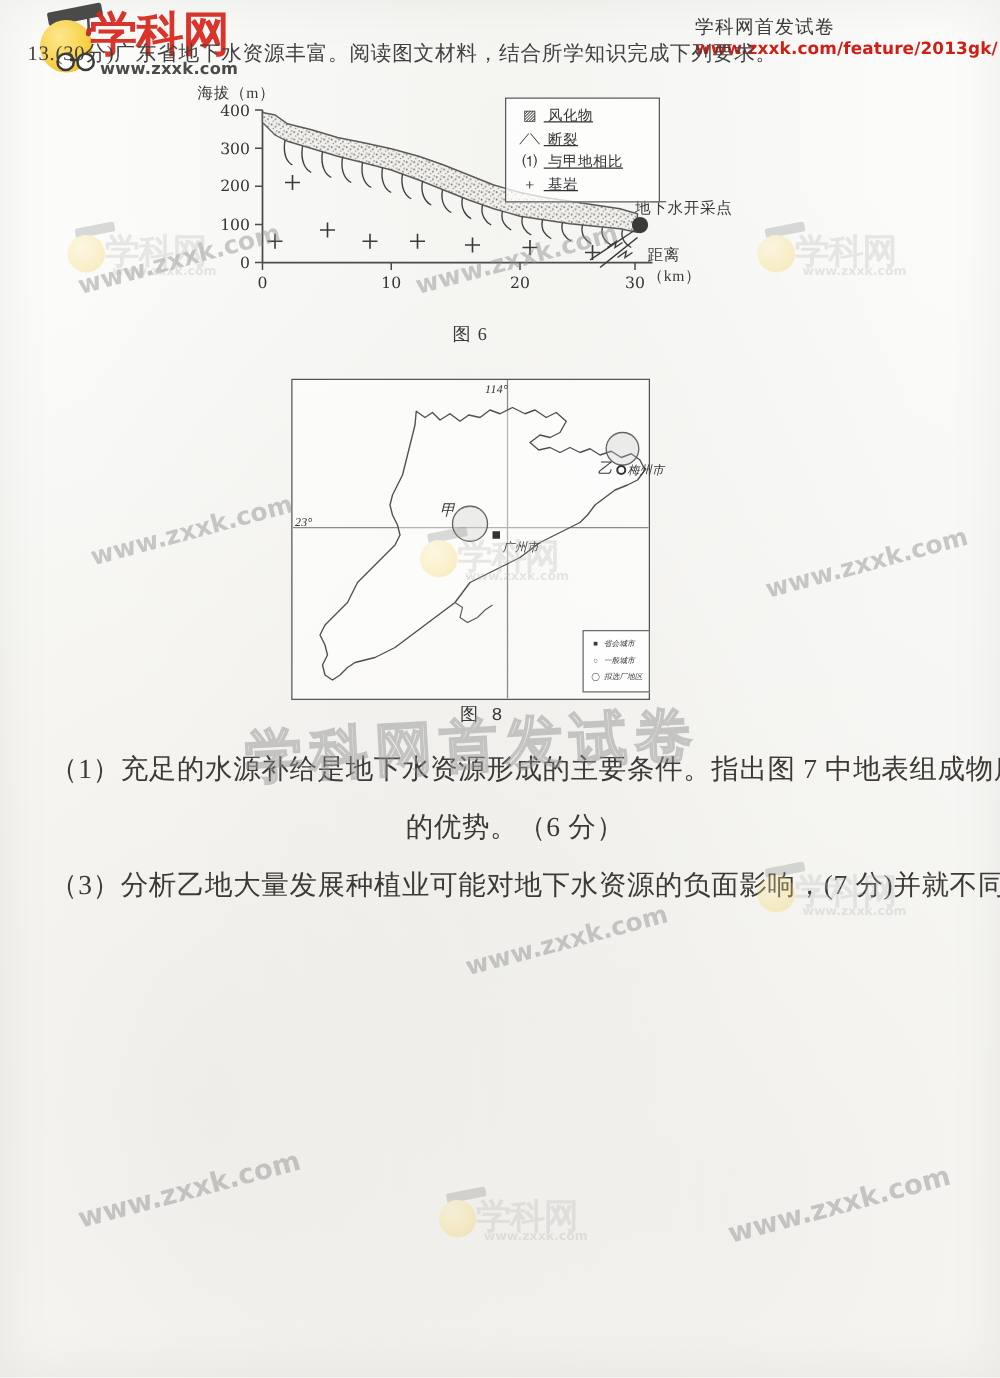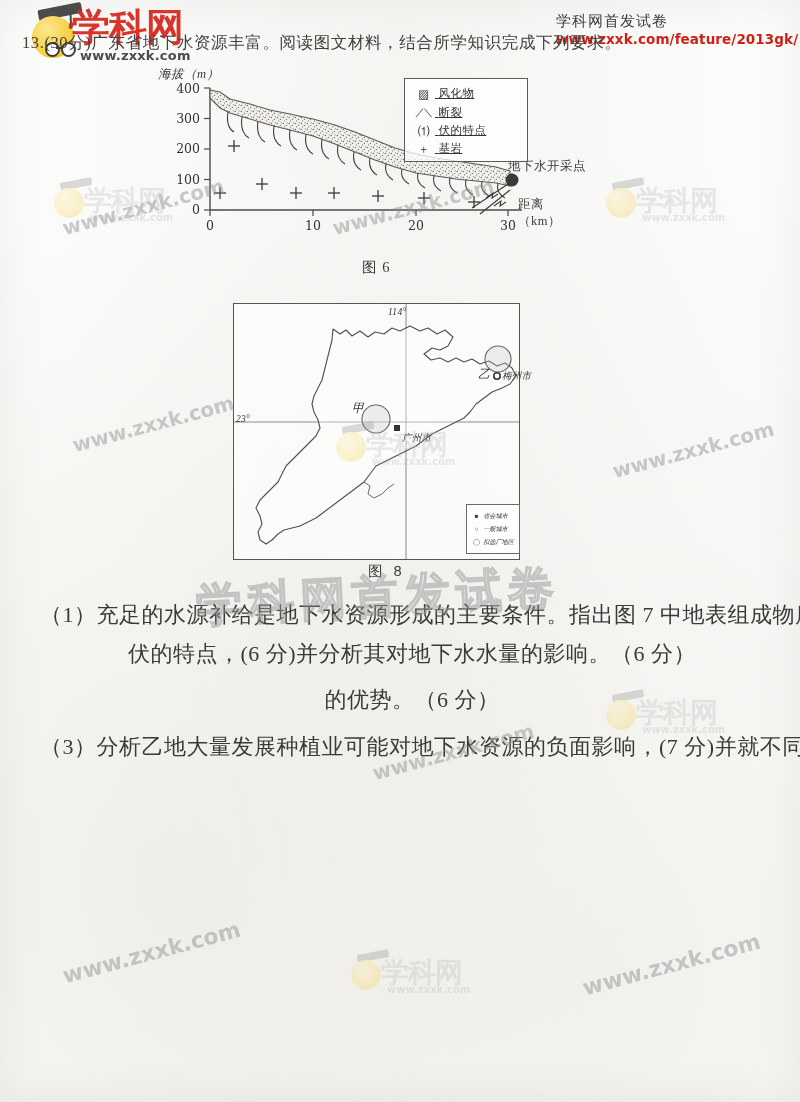--- a/index.html
+++ b/index.html
@@ -39,21 +39,21 @@
   .hdr-title{position:absolute;left:556px;top:12px;font-size:15px;color:#3a3a3a;letter-spacing:1px;}
   .hdr-url{position:absolute;left:556px;top:31px;font-family:"DejaVu Sans",sans-serif;font-weight:bold;
     font-size:13.5px;color:#cf1f17;letter-spacing:.1px;}
 
   
   .stem{position:absolute;left:22px;top:30px;width:760px;font-size:16.5px;line-height:1.55;
     color:#404040;letter-spacing:.6px;white-space:nowrap;}
 
   
   .fig7{position:absolute;left:150px;top:68px;width:430px;height:215px;}
-  .fig7 .ylab{position:absolute;left:8px;top:-2px;font-size:12.5px;color:#3a3a3a;letter-spacing:.5px;font-style:italic;}
+  .fig7 .ylab{position:absolute;left:8px;top:-2px;font-size:12.5px;color:#3a3a3a;letter-spacing:.5px;}
   .fig7 .xlab{position:absolute;left:368px;top:128px;font-size:12.5px;color:#3a3a3a;letter-spacing:.5px;}
   .fig7 .pointlab{position:absolute;left:358px;top:90px;font-size:12.5px;color:#3a3a3a;letter-spacing:.5px;
     white-space:nowrap;text-align:right;}
   .fig7 svg{position:absolute;left:0;top:0;}
   .legend7{position:absolute;left:254px;top:10px;width:122px;height:82px;border:1.4px solid #5a5a5a;
     background:rgba(255,255,255,.75);}
   .legend7 .row{position:absolute;left:8px;font-size:11.5px;color:#333;letter-spacing:.5px;height:18px;
     line-height:18px;white-space:nowrap;text-decoration:underline;}
   .legend7 .row .sym{display:inline-block;width:22px;text-align:center;vertical-align:middle;}
   .legend7 .r0{top:5px;} .legend7 .r1{top:24px;} .legend7 .r2{top:42px;} .legend7 .r3{top:60px;}
@@ -226,21 +226,21 @@
     <div class="row r0">
       <span class="sym">▨</span>
       <span>风化物</span>
     </div>
     <div class="row r1">
       <span class="sym">⟋⟍</span>
       <span>断裂</span>
     </div>
     <div class="row r2">
       <span class="sym">⑴</span>
-      <span>伏的特点</span>
+      <span>与甲地相比</span>
     </div>
     <div class="row r3">
       <span class="sym">＋</span>
       <span>基岩</span>
     </div>
   </div>
 </div>
 
 <div class="cap cap7">图 6</div>
 
@@ -293,21 +293,20 @@
       <span class="sym">◯</span><span>拟选厂地区</span>
     </div>
   </div>
 </div>
 
 <div class="cap cap8">图 8</div>
 
 <div class="qs">
   <div class="q">
     <span>（1）充足的水源补给是地下水资源形成的主要条件。指出图 7 中地表组成物质和地形起</span>
-    <span class="ln2">伏的特点，(6 分)并分析其对地下水水量的影响。（6 分）</span>
   </div>
   <div class="q">
     <span class="ln2">的优势。（6 分）</span>
   </div>
   <div class="q">
     <span>（3）分析乙地大量发展种植业可能对地下水资源的负面影响，(7 分)并就不同负面影响分</span>
   </div>
 </div>
 
 <div class="wm wm-url" style="left:60px;top:195px;font-size:20px;">www.zxxk.com</div>

